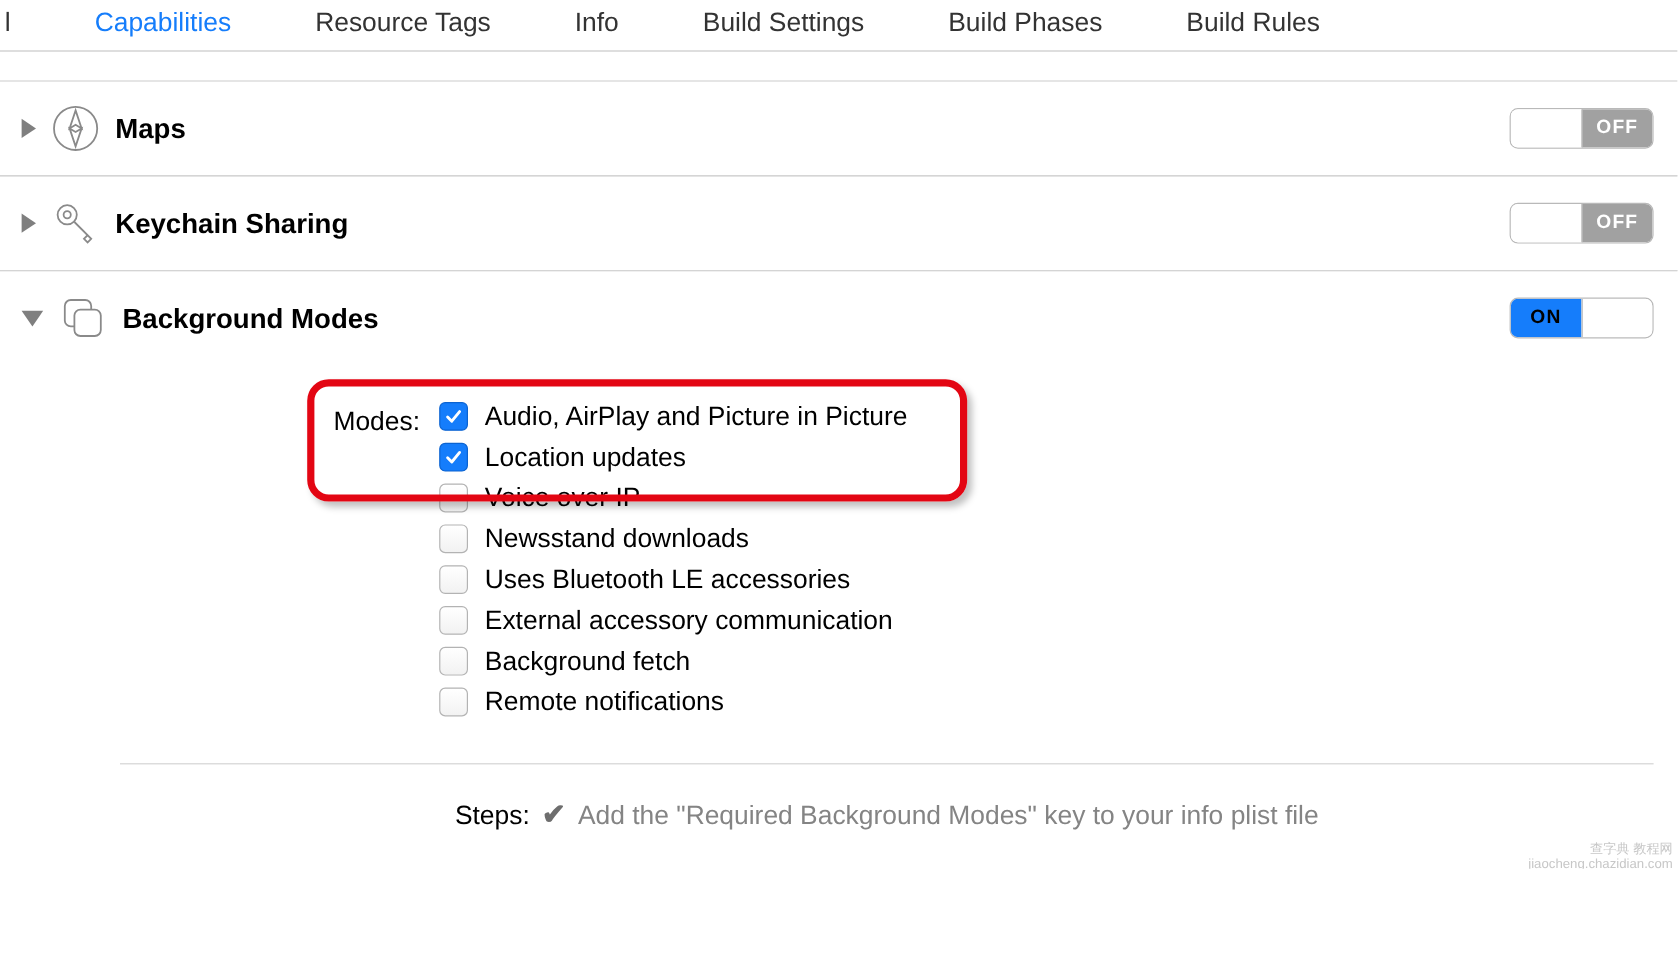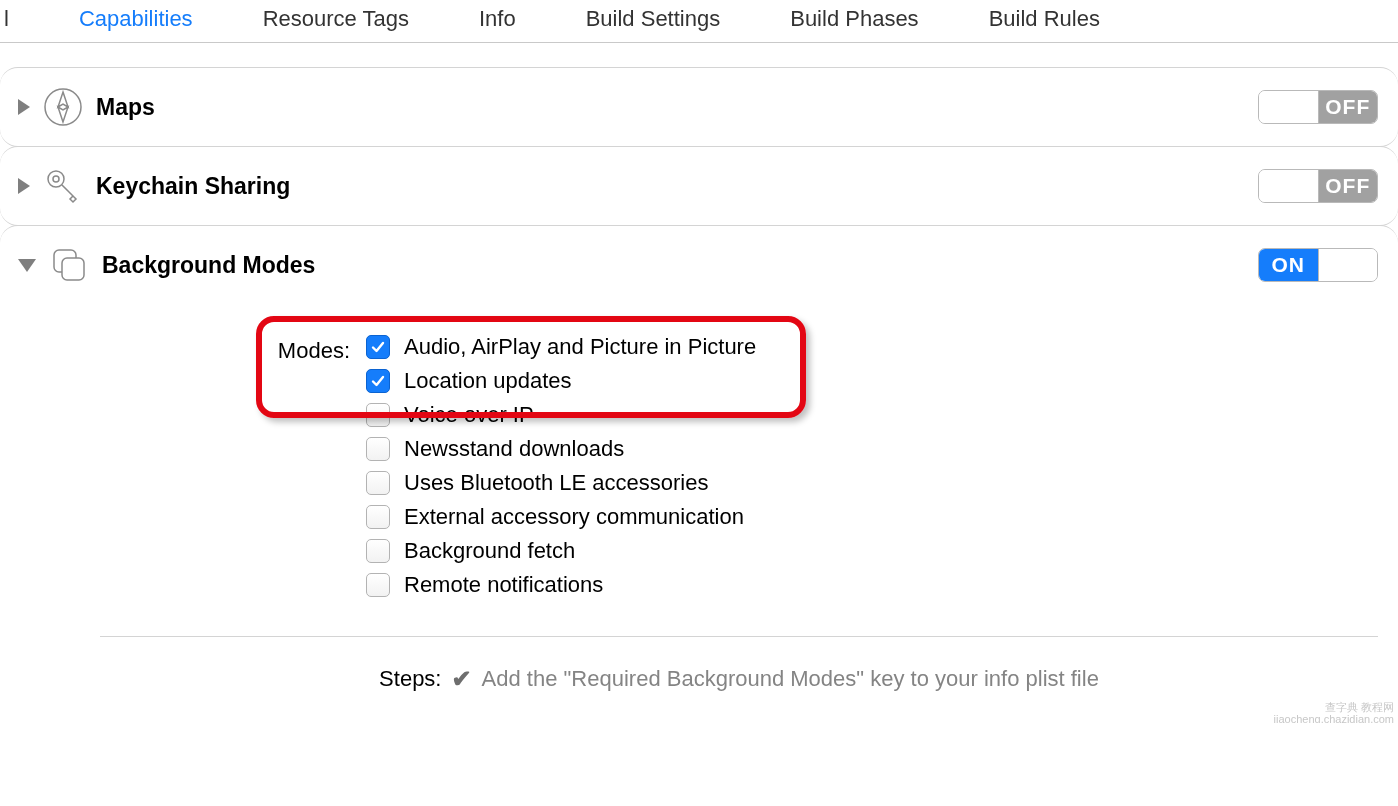--- a/index.html
+++ b/index.html
@@ -20,21 +20,20 @@
 .tab {
   color: #333;
   cursor: pointer;
 }
 .tab.partial { color: #333; padding-left: 4px; }
 .tab.active { color: #157dfb; }
 .section {
   border-top: 1.5px solid #d4d4d4;
   border-bottom: 1.5px solid #d4d4d4;
   margin-top: -1px;
-  border-radius: 18px;
 }
 .section:first-of-type { border-top: none; }
 .section-header {
   display: flex;
   align-items: center;
   padding: 18px 20px 18px 18px;
   min-height: 76px;
 }
 .disclosure {
   width: 0; height: 0;
@@ -51,28 +50,28 @@
   border-top: 13px solid #7f7f7f;
 }
 .cap-icon { width: 42px; height: 42px; margin-right: 12px; display:flex; align-items:center; justify-content:center; }
 .cap-title { font-weight: 700; font-size: 23px; flex: 1; }
 .toggle {
   width: 120px; height: 34px;
   border-radius: 7px;
   border: 1.5px solid #b9b9b9;
   display: flex;
   overflow: hidden;
-  font-size: 21px;
+  font-size: 16px;
   font-weight: 600;
   letter-spacing: 1px;
 }
 .toggle .half { flex:1; display:flex; align-items:center; justify-content:center; }
 .toggle.off .half.left { background:#fff; }
 .toggle.off .half.right { background:#a1a1a1; color:#fff; border-left:1.5px solid #b9b9b9; }
-.toggle.on .half.left { background:#157dfb; color:#ffffff; }
+.toggle.on .half.left { background:#157dfb; color:#000000; }
 .toggle.on .half.right { background:#fff; border-left:1.5px solid #b9b9b9; }
 .section-body {
   padding: 30px 20px 20px 100px;
 }
 .modes-block {
   display: flex;
   align-items: flex-start;
 }
 .modes-label {
   text-align: right;

